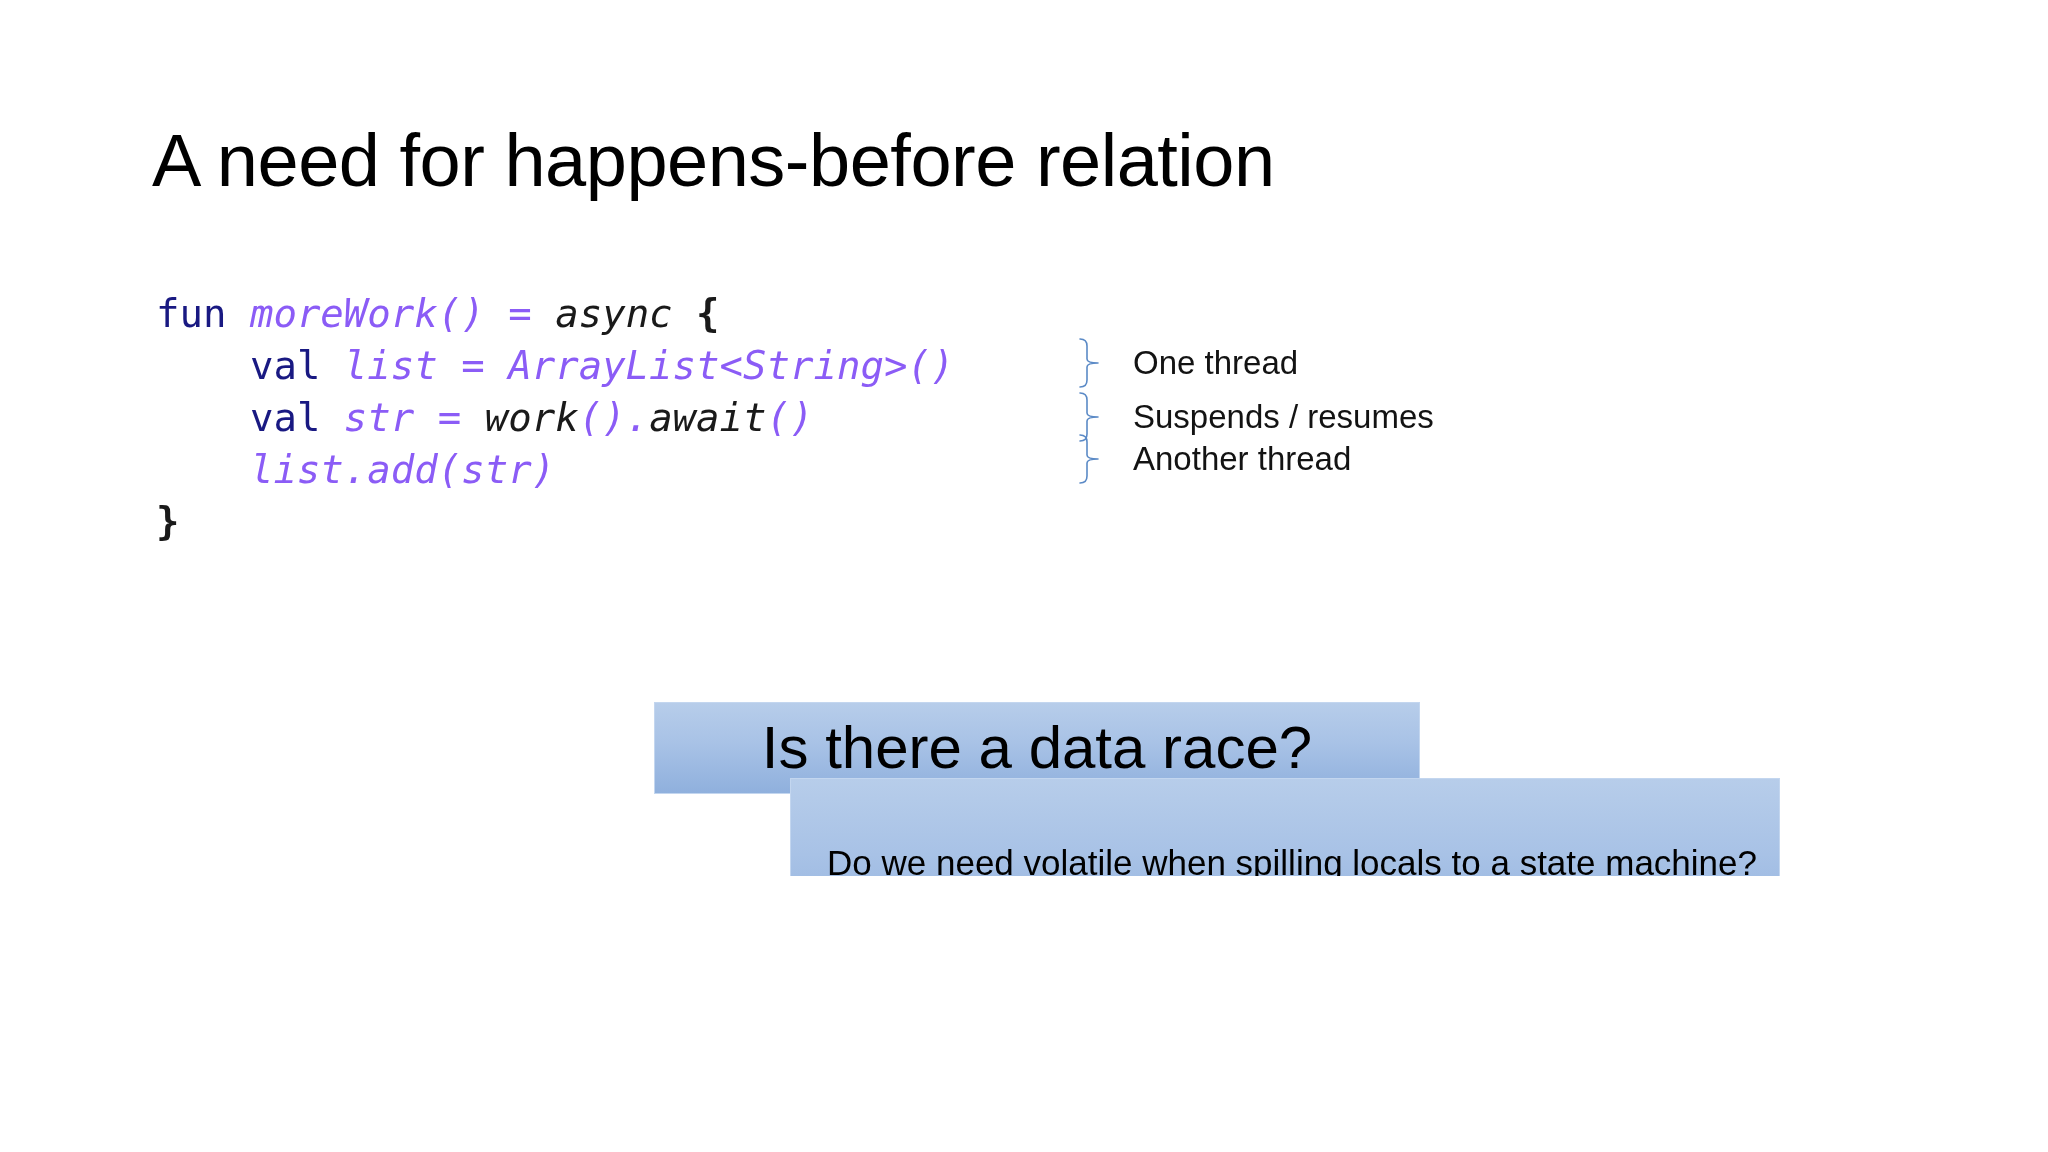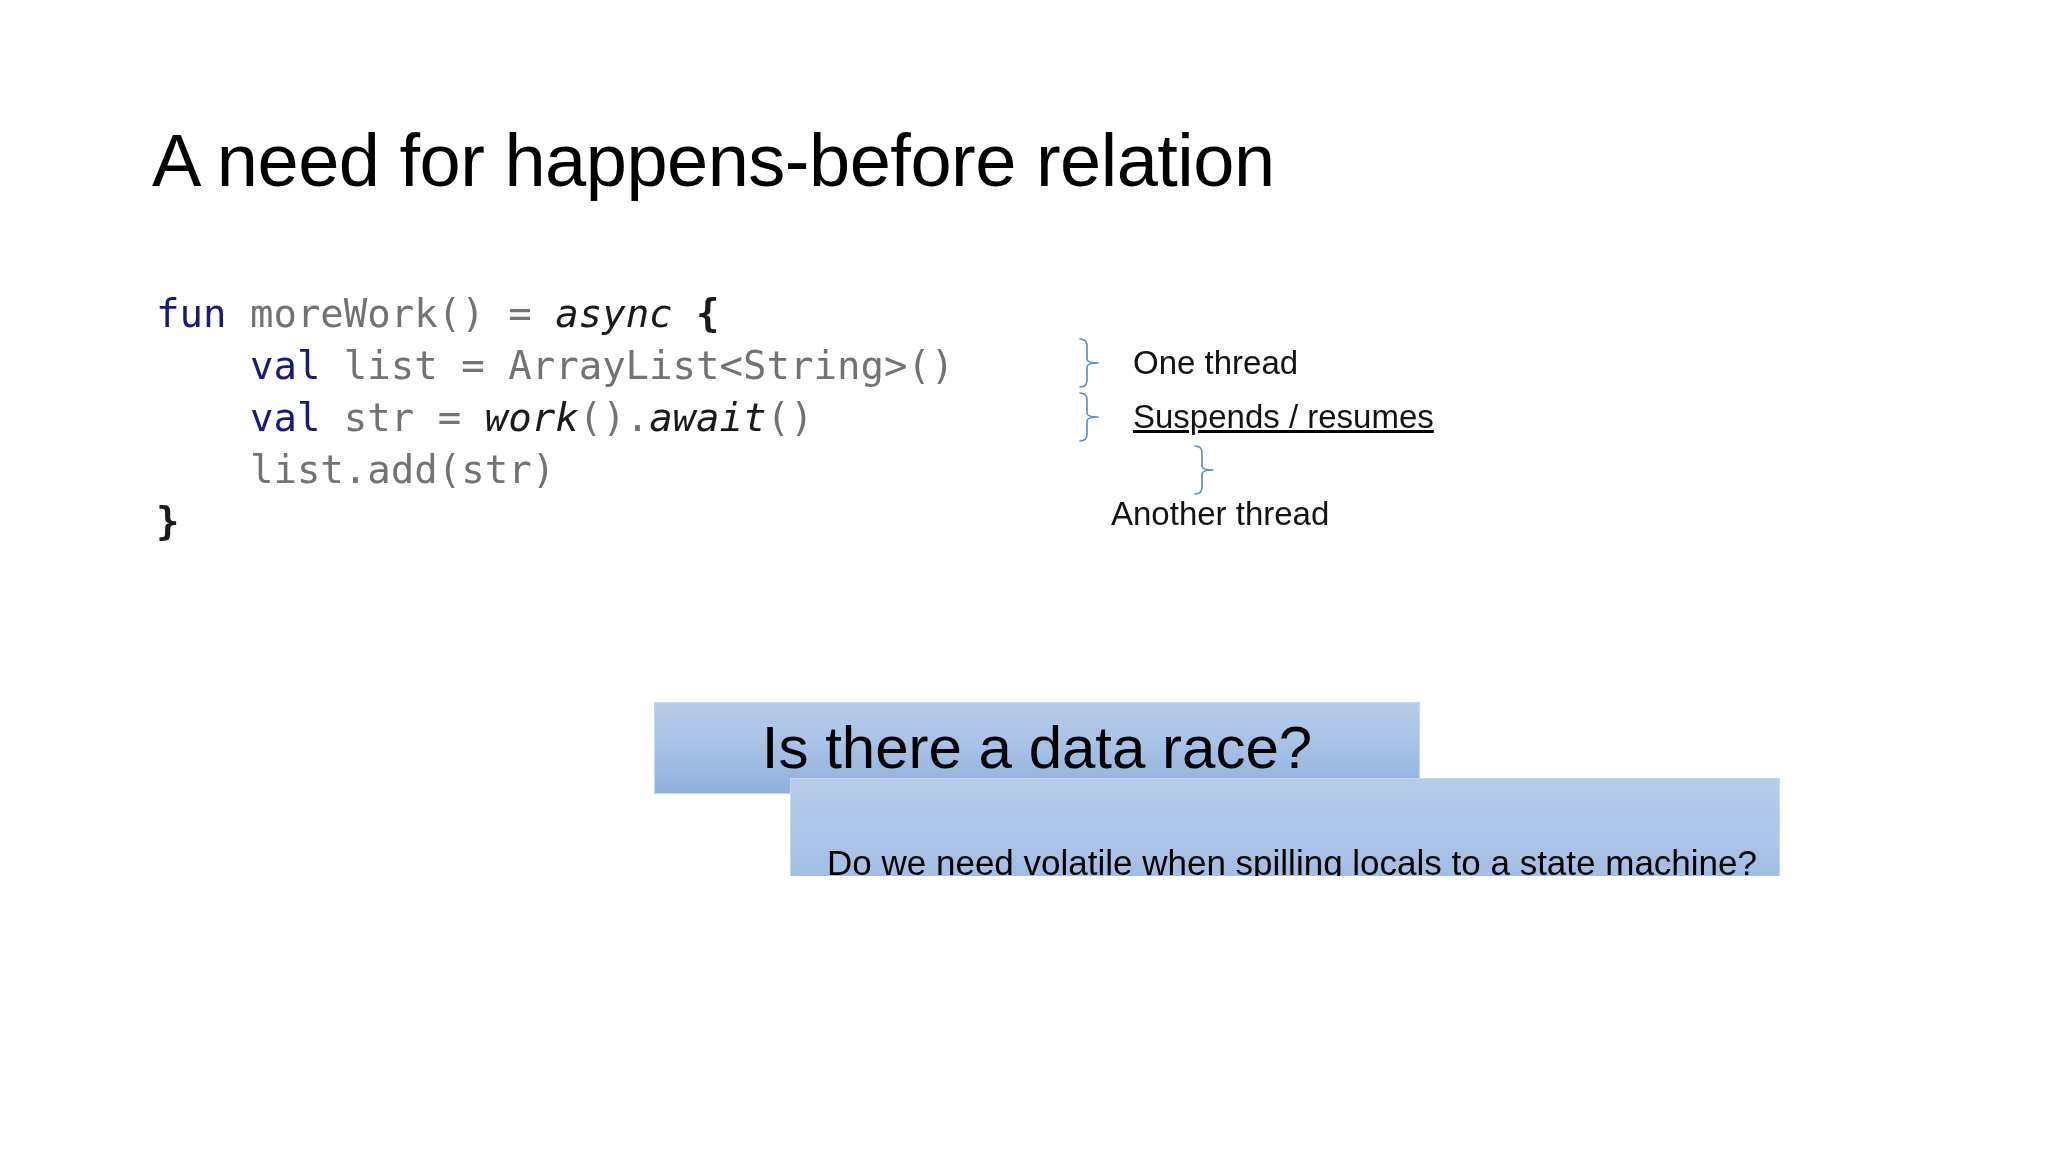--- a/index.html
+++ b/index.html
@@ -46,40 +46,40 @@
     font-weight: normal;
   }
   .brace-bold {
     color: #1a1a1a;
     font-weight: bold;
   }
   .ital {
     font-style: italic;
     color: #1a1a1a;
   }
-  .plain { color: #737373; }
+  .plain { color: #8b5cf6; font-style: italic; }
 
   
   #annotations {
     position: absolute;
     left: 1078px;
     top: 337px;
     width: 520px;
     height: 160px;
   }
   .annot-row {
     position: absolute;
     left: 0;
     height: 52px;
     display: flex;
     align-items: center;
   }
   .annot-row.r0 { top: 0px; }
-  .annot-row.r1 { top: 54px; text-decoration: underline; }
-  .annot-row.r2 { top: 108px; flex-direction: column; }
+  .annot-row.r1 { top: 54px; }
+  .annot-row.r2 { top: 96px; }
 
   .brace {
     width: 22px;
     height: 50px;
     flex: 0 0 auto;
   }
   .annot-label {
     margin-left: 33px;
     font-size: 33px;
     line-height: 38px;

